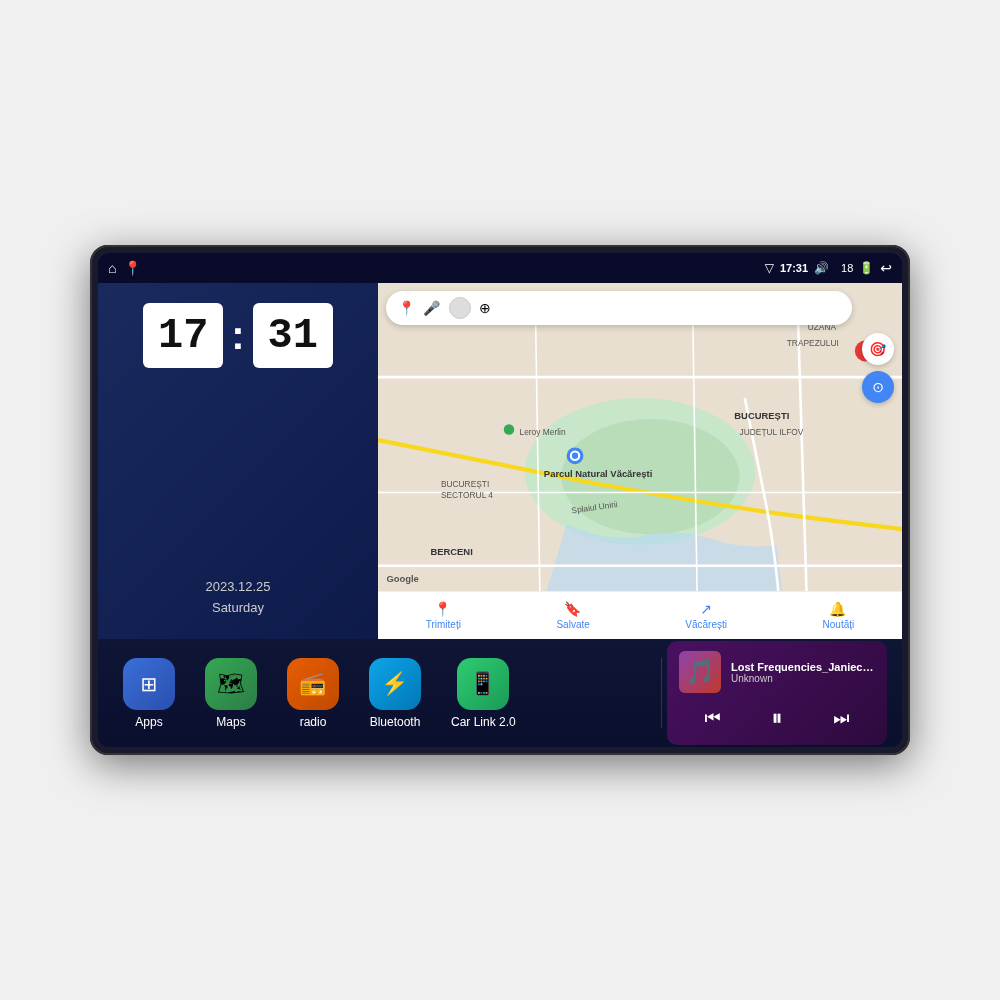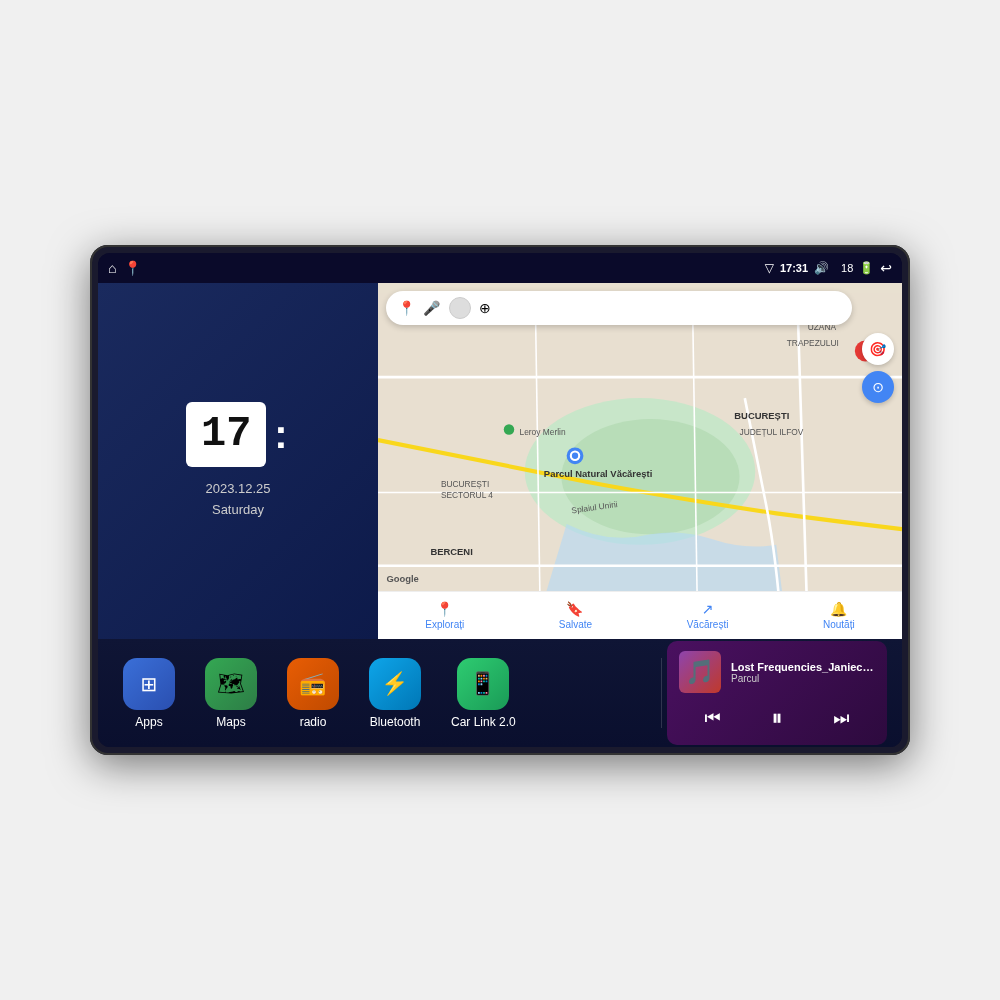--- a/index.html
+++ b/index.html
@@ -86,21 +86,21 @@
     }
 
     
     .clock-widget {
       width: 280px;
       min-width: 280px;
       background: linear-gradient(135deg, #1a2a5e 0%, #0d1a4a 100%);
       display: flex;
       flex-direction: column;
       align-items: center;
-      justify-content: center;
+      justify-content: space-between;
       padding: 20px;
       gap: 12px;
     }
 
     .clock-display {
       display: flex;
       align-items: center;
       gap: 6px;
     }
 
@@ -401,20 +401,21 @@
     </div>
 
     <div class="main-area">
 
       <div class="top-section">
 
         <div class="clock-widget">
           <div class="clock-display">
             <div class="clock-block">17</div>
             <span class="clock-colon">:</span>
+            <div class="clock-block">31</div>
           </div>
           <div class="clock-date">
             <div>2023.12.25</div>
             <div>Saturday</div>
           </div>
         </div>
 
         <div class="map-widget">
 
           <div class="map-search-bar">
@@ -480,21 +481,21 @@
           </div>
 
           <div class="map-controls-right">
             <div class="map-btn">🎯</div>
             <div class="map-btn map-btn-blue">⊙</div>
           </div>
 
           <div class="map-bottom-nav">
             <div class="map-nav-item active">
               <span class="map-nav-icon">📍</span>
-              <span>Explorați</span>
+              <span>Trimiteți</span>
             </div>
             <div class="map-nav-item">
               <span class="map-nav-icon">🔖</span>
               <span>Salvate</span>
             </div>
             <div class="map-nav-item">
               <span class="map-nav-icon">↗</span>
               <span>Văcărești</span>
             </div>
             <div class="map-nav-item">
@@ -546,21 +547,21 @@
 
         <div class="section-divider"></div>
 
         <div class="music-player">
           <div class="music-info">
             <div class="music-thumb">
               <span style="font-size:24px;">🎵</span>
             </div>
             <div class="music-text">
               <div class="music-title">Lost Frequencies_Janieck Devy-...</div>
-              <div class="music-artist">Parcul</div>
+              <div class="music-artist">Unknown</div>
             </div>
           </div>
           <div class="music-controls">
             <span class="music-btn">⏮</span>
             <span class="music-btn music-play-btn">⏸</span>
             <span class="music-btn">⏭</span>
           </div>
         </div>
 
       </div>

